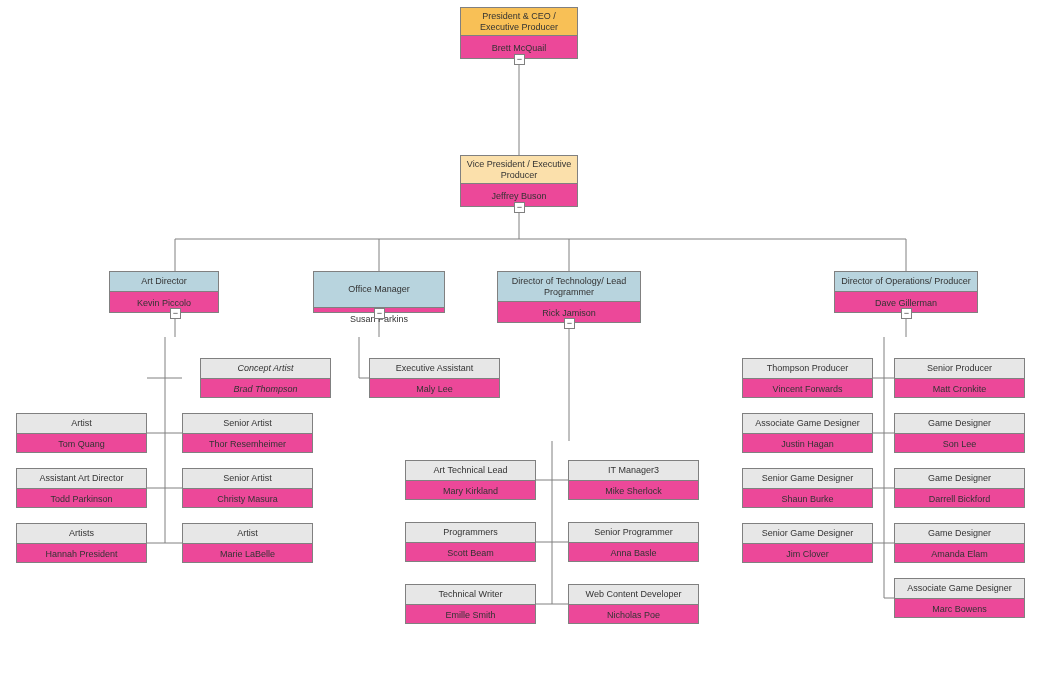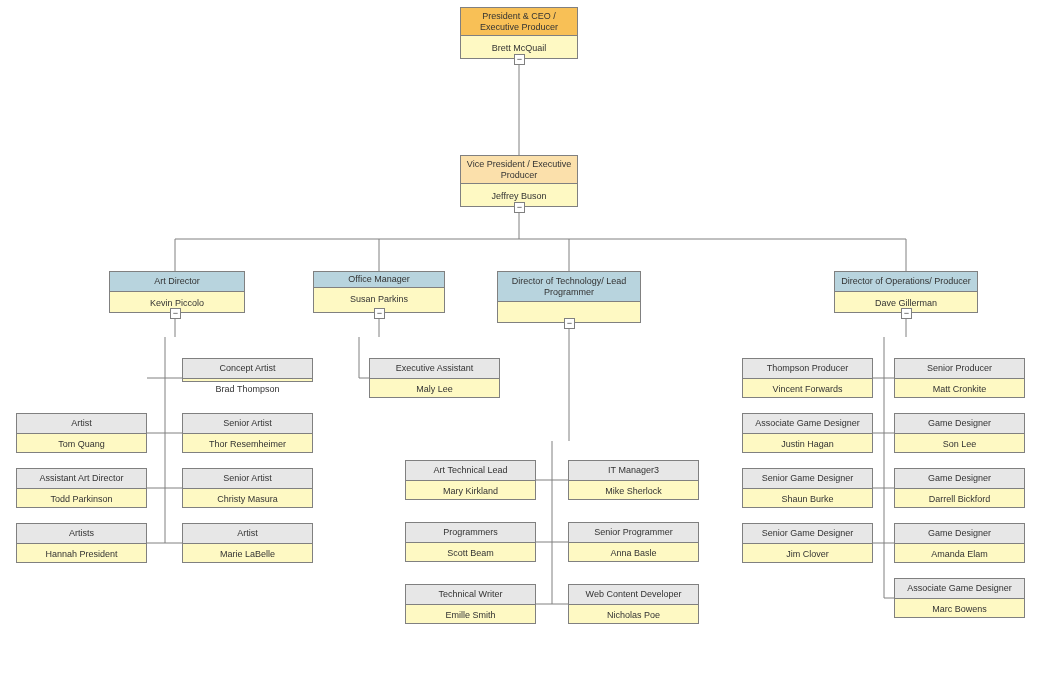--- a/index.html
+++ b/index.html
@@ -1,18 +1,18 @@
 <!DOCTYPE html>
 <html><head>
 <meta charset="utf-8">
 <style>
   html, body { margin: 0; padding: 0; font-family: Arial, Helvetica, sans-serif; background: #fff; }
   #canvas { position: relative; width: 1037px; height: 676px; }
   svg.lines { position: absolute; left: 0; top: 0; width: 1037px; height: 676px; pointer-events: none; }
-  .node { position: absolute; border: 1px solid #808080; background: #fef9c3; box-sizing: border-box; }
+  .node { position: absolute; border: 1px solid #808080; background: #ec4899; box-sizing: border-box; }
   .title { text-align: center; font-size: 9px; color: #333; padding: 4px 2px; border-bottom: 1px solid #808080; box-sizing: border-box; display: flex; align-items: center; justify-content: center; line-height: 1.2; }
   .name { position: relative; text-align: center; font-size: 9px; color: #333; padding: 6px 2px 6px 2px; box-sizing: border-box; display: flex; align-items: center; justify-content: center; }
   .gold .title  { background: #f8c056; }
   .lgold .title { background: #fbe0ab; }
   .blue .title  { background: #b8d4de; }
   .gray .title  { background: #e7e7e7; }
   .collapse { position: absolute; width: 11px; height: 11px; background: #fff; border: 1px solid #808080; font-size: 9px; line-height: 9px; text-align: center; color: #333; cursor: pointer; box-sizing: border-box; }
 </style>
 </head>
 <body>
@@ -50,40 +50,41 @@
 <div class="node gold" style="left: 460px; top: 7px; width: 118px; height: 52px;">
       <div class="title" style="height: 28px;">President &amp; CEO / Executive Producer</div>
       <div class="name" style="height: 24px;">Brett McQuail</div>
     </div>
     <div class="collapse" style="left: 514px; top: 54px;">−</div>
     <div class="node lgold" style="left: 460px; top: 155px; width: 118px; height: 52px;">
       <div class="title" style="height: 28px;">Vice President / Executive Producer</div>
       <div class="name" style="height: 24px;">Jeffrey Buson</div>
     </div>
     <div class="collapse" style="left: 514px; top: 202px;">−</div>
-    <div class="node blue" style="left: 109px; top: 271px; width: 136px; height: 42px;">
+    <div class="node blue" style="left: 109px; top: 271px; width: 110px; height: 42px;">
       <div class="title" style="height: 20px;">Art Director</div>
       <div class="name" style="height: 22px;">Kevin Piccolo</div>
     </div>
     <div class="collapse" style="left: 170px; top: 308px;">−</div>
     <div class="node blue" style="left: 313px; top: 271px; width: 132px; height: 42px;">
-      <div class="title" style="height: 16px;">Office Manager</div>
+      <div class="title" style="height: 36px;">Office Manager</div>
       <div class="name" style="height: 22px;">Susan Parkins</div>
     </div>
     <div class="collapse" style="left: 374px; top: 308px;">−</div>
     <div class="node blue" style="left: 497px; top: 271px; width: 144px; height: 52px;">
       <div class="title" style="height: 30px;">Director of Technology/ Lead Programmer</div>
+      <div class="name" style="height: 22px;">Rick Jamison</div>
     </div>
     <div class="collapse" style="left: 564px; top: 318px;">−</div>
     <div class="node blue" style="left: 834px; top: 271px; width: 144px; height: 42px;">
       <div class="title" style="height: 20px;">Director of Operations/ Producer</div>
       <div class="name" style="height: 22px;">Dave Gillerman</div>
     </div>
     <div class="collapse" style="left: 901px; top: 308px;">−</div>
-    <div class="node gray" style="left: 182px; top: 358px; width: 131px; height: 24px;">
+    <div class="node gray" style="left: 200px; top: 358px; width: 131px; height: 40px; font-style: italic;">
       <div class="title" style="height: 20px;">Concept Artist</div>
       <div class="name" style="height: 20px;">Brad Thompson</div>
     </div>
     <div class="node gray" style="left: 16px; top: 413px; width: 131px; height: 40px;">
       <div class="title" style="height: 20px;">Artist</div>
       <div class="name" style="height: 20px;">Tom Quang</div>
     </div>
     <div class="node gray" style="left: 182px; top: 413px; width: 131px; height: 40px;">
       <div class="title" style="height: 20px;">Senior Artist</div>
       <div class="name" style="height: 20px;">Thor Resemheimer</div>

